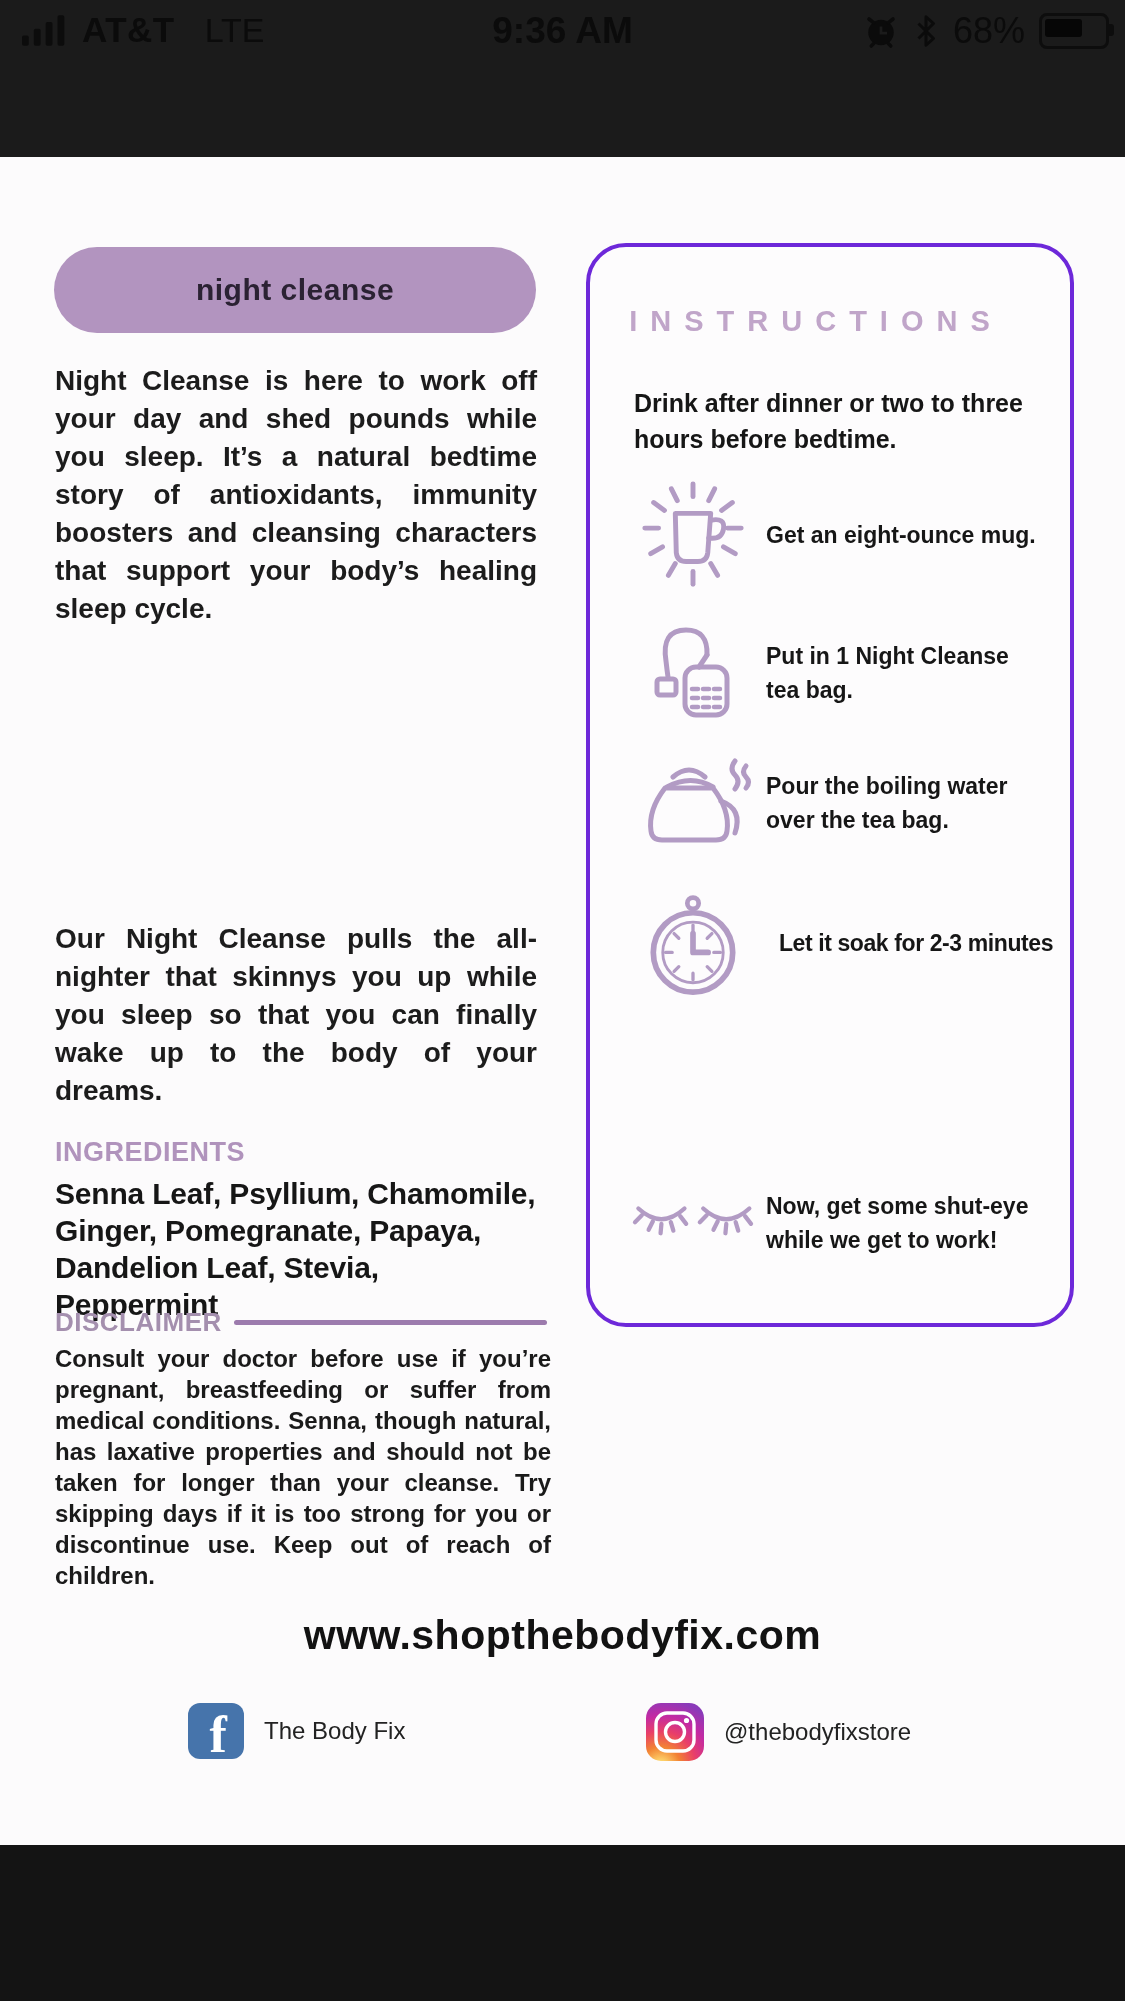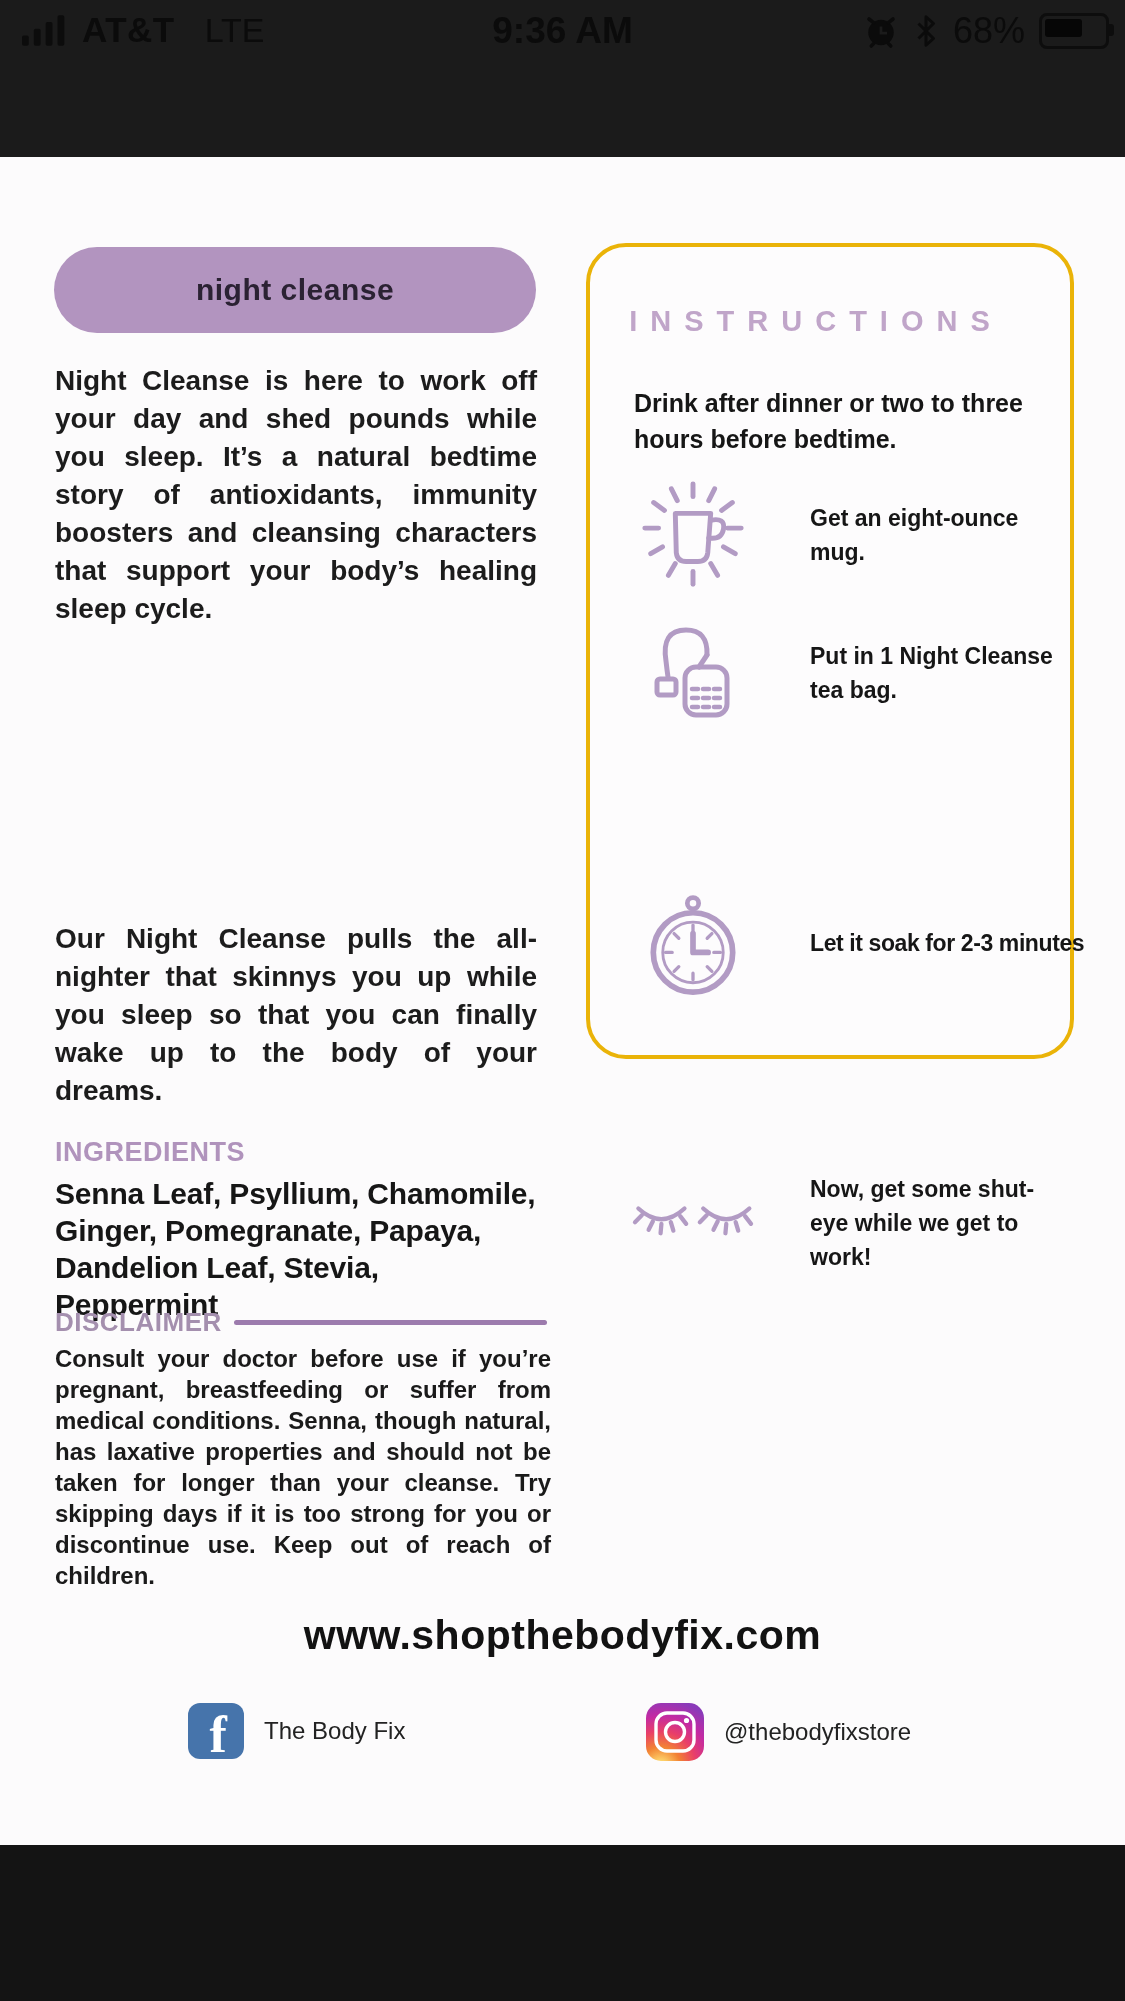--- a/index.html
+++ b/index.html
@@ -35,27 +35,27 @@
   .ing-text{left:55px;top:1018px;width:490px;margin:0;font-size:30px;line-height:37px;font-weight:700;
             letter-spacing:-.2px;color:#161616;}
 
   .disc-row{left:55px;top:1150px;width:492px;display:flex;align-items:center;gap:12px;}
   .disc-label{font-size:26px;font-weight:700;color:#a48fae;letter-spacing:.5px;white-space:nowrap;}
   .disc-rule{flex:1;height:5px;background:#9c7bad;border-radius:3px;}
   .disc-text{left:55px;top:1186px;width:496px;margin:0;font-size:24px;line-height:31px;font-weight:700;
              text-align:justify;color:#1a1a1a;}
 
   
-  .panel{left:586px;top:86px;width:488px;height:816px;border:4px solid #eab308;border-radius:40px;
+  .panel{left:586px;top:86px;width:488px;height:1084px;border:4px solid #6d28d9;border-radius:40px;
          box-sizing:border-box;background:#fdfcfd;}
   .panel-header{position:absolute;left:-14px;top:58px;width:100%;text-align:center;
                 font-size:29px;font-weight:700;letter-spacing:13px;color:#c0a5c9;}
   .panel-intro{position:absolute;left:44px;top:138px;width:436px;margin:0;
                font-size:25px;line-height:36px;font-weight:700;color:#161616;}
-  .step{position:absolute;left:30px;width:446px;height:140px;display:flex;align-items:center;gap:44px;}
+  .step{position:absolute;left:30px;width:446px;height:140px;display:flex;align-items:center;}
   .s1{top:218px;} .s2{top:356px;} .s3{top:486px;} .s4{top:626px;} .s5{top:766px;} .s6{top:906px;}
   .step-icon{width:146px;display:flex;align-items:center;justify-content:center;flex:0 0 146px;}
   .step-text{font-size:23px;line-height:34px;font-weight:700;color:#161616;width:272px;}
   .s4 .step-text{width:320px;white-space:nowrap;letter-spacing:-.4px;text-align:center;}
   .licon{stroke:#b29bc4;fill:none;stroke-width:5;stroke-linecap:round;stroke-linejoin:round;}
 
   
   .website{left:0;top:1455px;width:100%;text-align:center;font-size:41px;font-weight:700;
            color:#121212;letter-spacing:.5px;}
   .social{display:flex;align-items:center;gap:20px;}
@@ -154,20 +154,33 @@
             <rect x="42" y="44" width="42" height="48" rx="11"></rect>
             <path d="M56 44 L64 32"></path>
             <path d="M64 32 q1 -25 -21 -25 q-25 0 -20 31 q1 9 2 16"></path>
             <rect x="14" y="56" width="19" height="16" rx="3"></rect>
             <path d="M49 66 h28 M49 75 h28 M49 84 h28" stroke-dasharray="6 5" stroke-width="4.5"></path>
           </svg>
         </div>
         <div class="step-text">Put in 1 Night Cleanse tea bag.</div>
       </div>
 
+      <div class="step s3">
+        <div class="step-icon">
+          <svg width="124" height="100" viewBox="0 0 124 100" class="licon">
+            <path d="M42 24 q16 -14 32 0"></path>
+            <path d="M36 34 q24 -13 46 0"></path>
+            <path d="M34 35 q-17 22 -14 43 q1 9 11 9 h54 q10 0 11 -9 q3 -21 -14 -43 z"></path>
+            <path d="M90 48 q22 8 14 32"></path>
+            <path d="M104 8 q-6 8 0 14 q6 6 0 14"></path>
+            <path d="M115 13 q-5 6 0 11 q5 5 0 11"></path>
+          </svg>
+        </div>
+        <div class="step-text">Pour the boiling water over the tea bag.</div>
+      </div>
 
       <div class="step s4">
         <div class="step-icon">
           <svg width="104" height="118" viewBox="0 0 110 120" class="licon">
             <circle cx="55" cy="18" r="6"></circle>
             <circle cx="55" cy="70" r="42" stroke-width="6"></circle>
             <circle cx="55" cy="70" r="32" stroke-width="3"></circle>
             <path d="M55 41 v7 M55 99 v-7 M26 70 h7 M84 70 h-7 M35 50 l5 5 M75 90 l-5 -5 M75 50 l-5 5 M35 90 l5 -5" stroke-width="3.5"></path>
             <path d="M55 70 V50 M55 70 H71" stroke-width="6"></path>
           </svg>

